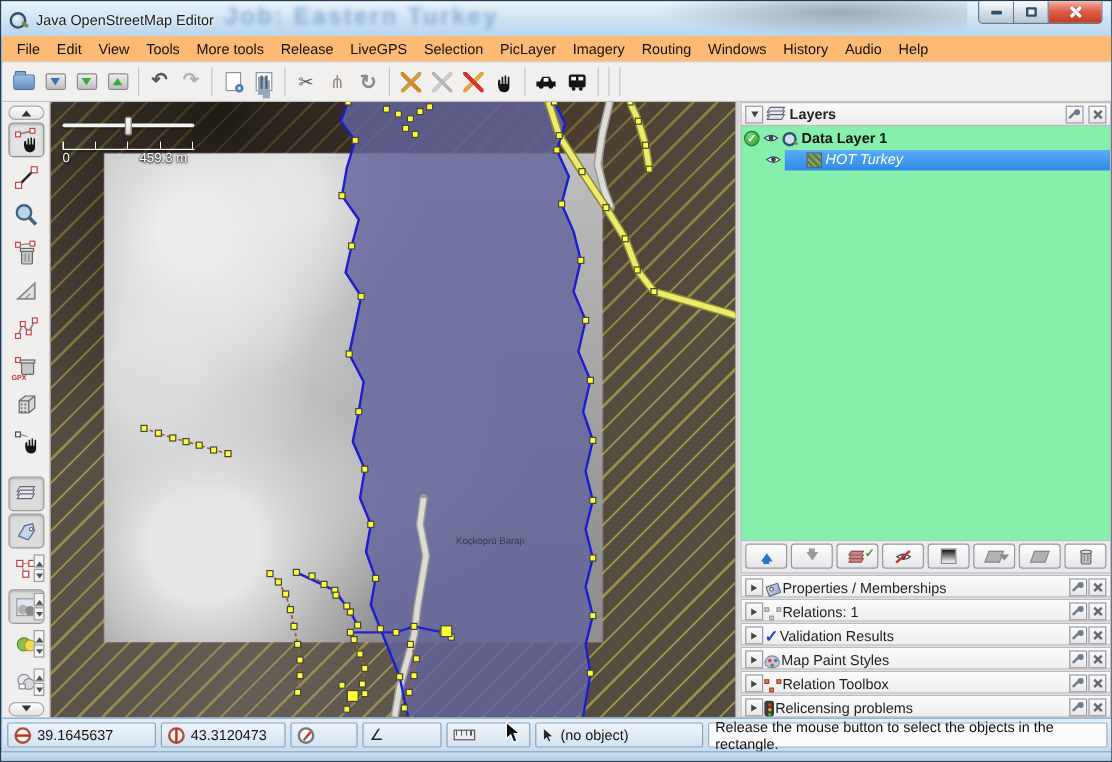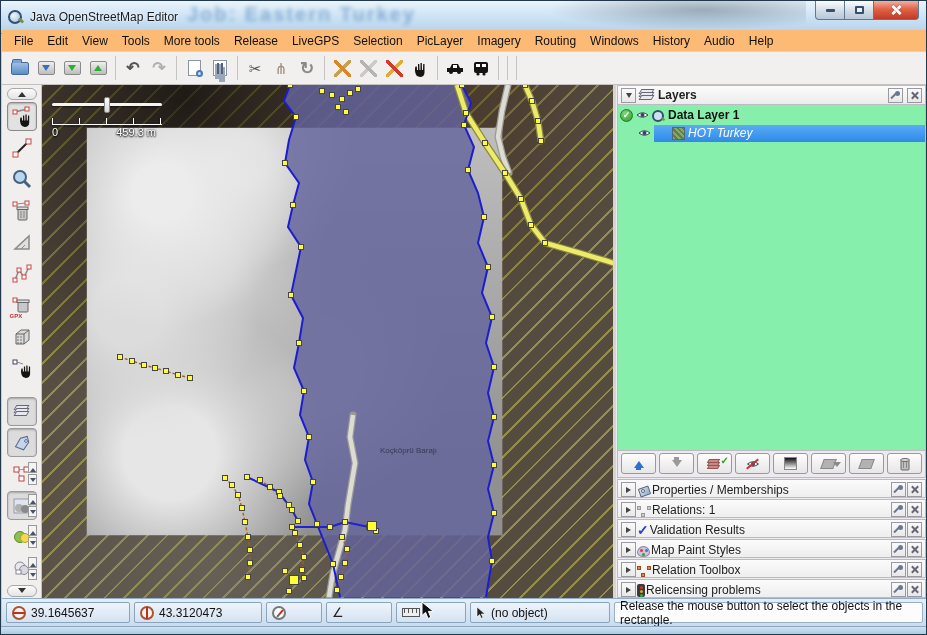--- a/index.html
+++ b/index.html
@@ -770,21 +770,21 @@
           </span>
       </div>
     </div>
   </div>
 
   <div class="statusbar">
     <span class="seg" style="width:124px">
       <span class="lat-ic"></span>
       <span>39.1645637</span>
     </span>
-    <span class="seg" style="width:128px">
+    <span class="seg" style="width:104px">
       <span class="lon-ic"></span>
       <span>43.3120473</span>
     </span>
     <span class="seg" style="width:56px">
       <span class="cmp-ic"></span>
     </span>
     <span class="seg" style="width:66px">
       <span class="ang-ic">∠</span>
     </span>
     <span class="seg" style="width:70px">

